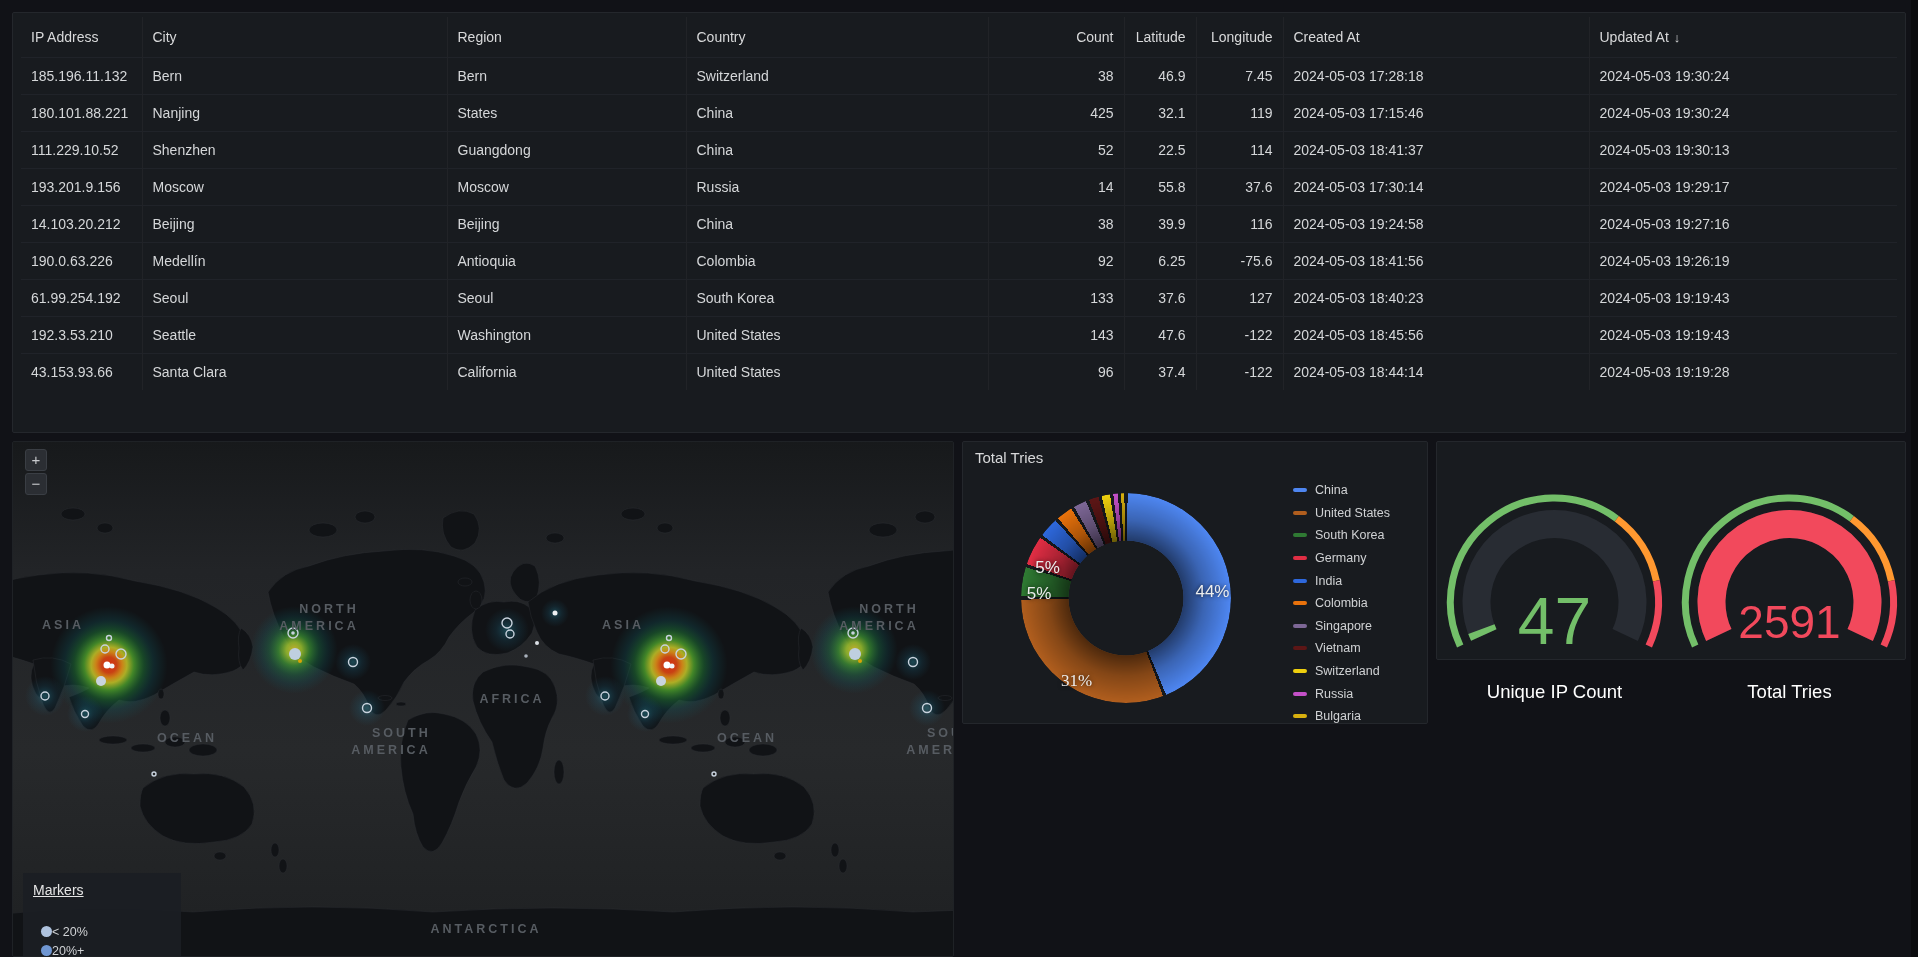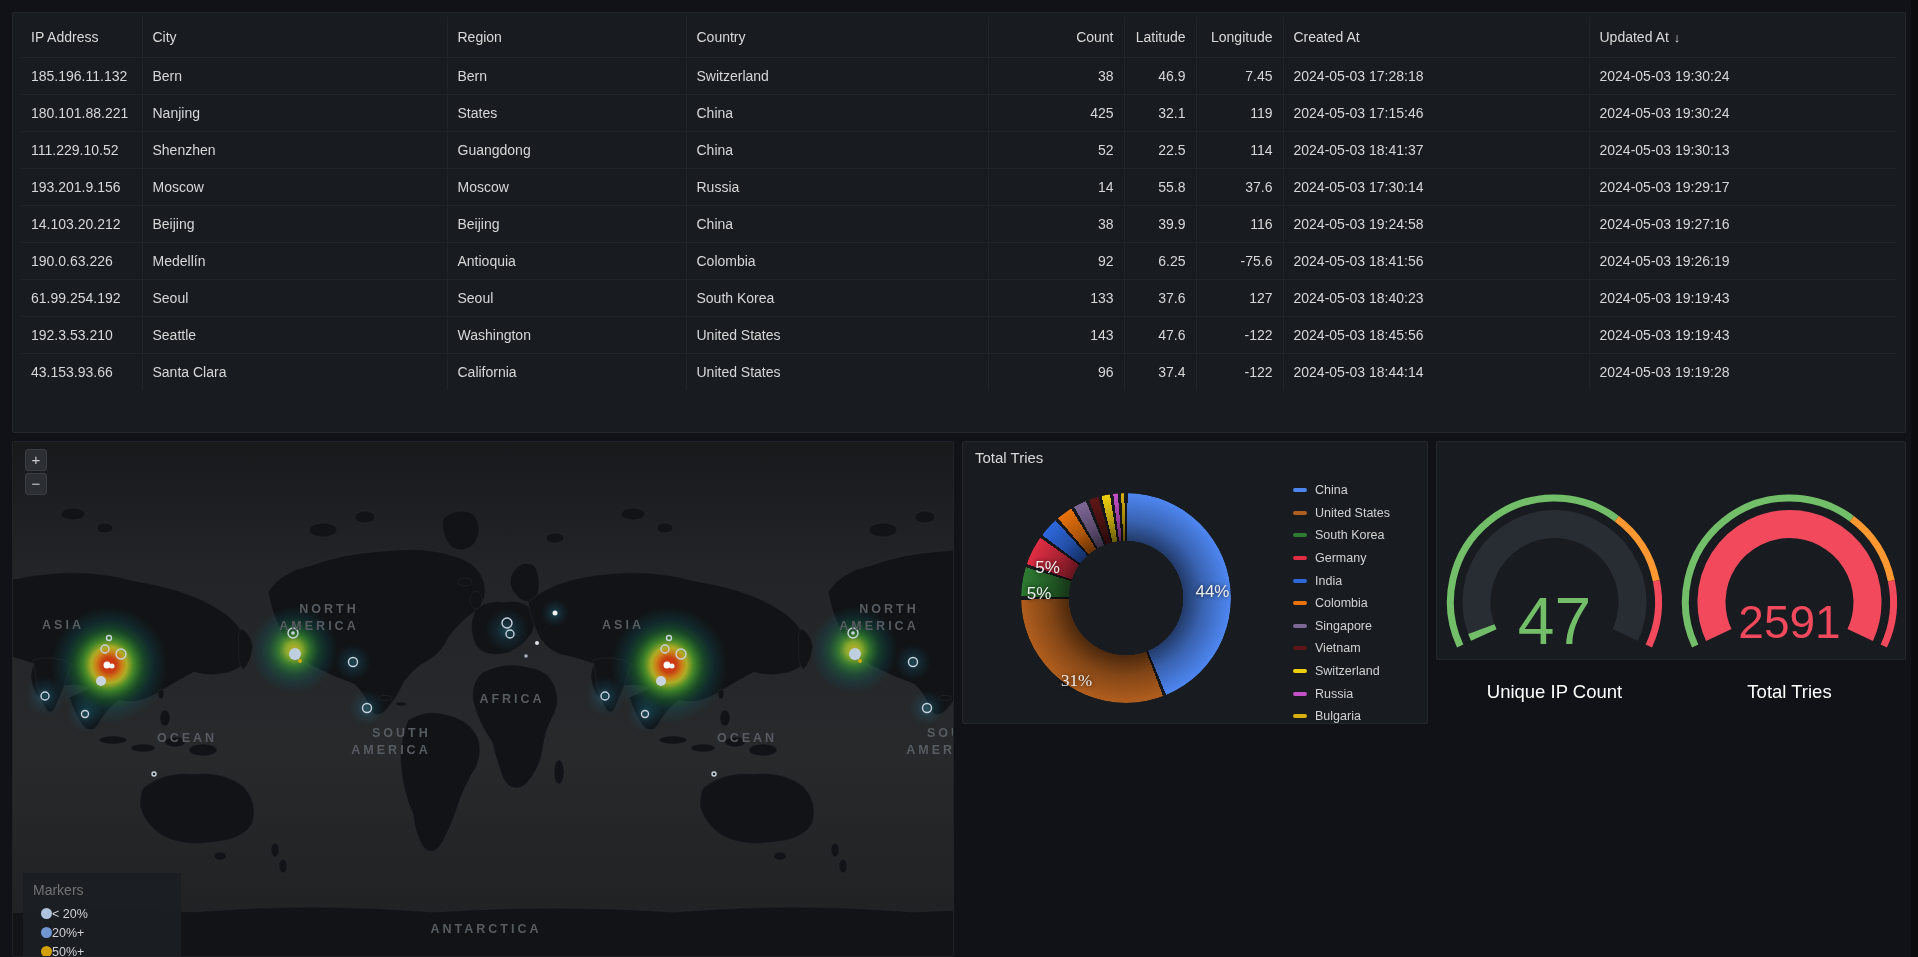--- a/index.html
+++ b/index.html
@@ -27,21 +27,21 @@
   #map-panel{left:12px;top:441px;width:942px;height:516px;padding:0;border-color:#1f2226;overflow:hidden;}
   #map-panel svg.map{position:absolute;left:0;top:0;}
   .map-zoom{position:absolute;left:12px;top:7px;z-index:5;display:flex;flex-direction:column;gap:2px;}
   .map-zoom button{width:22px;height:22px;background:#2b2e33;border:1px solid #3a3e44;border-radius:3px;
     color:#c9cbce;font-size:15px;line-height:18px;padding:0;cursor:pointer;font-family:"Liberation Sans",sans-serif;}
   #map-labels{position:absolute;left:0;top:0;width:100%;height:100%;pointer-events:none;z-index:2;}
   .map-label{position:absolute;transform:translate(-50%,-50%);color:#575c62;font-size:12.5px;font-weight:700;
     letter-spacing:3px;text-align:right;line-height:17px;white-space:pre-line;}
   .markers-legend{position:absolute;left:10px;top:431px;width:158px;z-index:6;
     background:rgba(27,30,35,0.93);padding:9px 10px 10px;box-sizing:border-box;}
-  .ml-title{font-size:14px;color:#737373;margin-bottom:6px;}
+  .ml-title{font-size:14px;color:#e5e5e5;margin-bottom:24px;text-decoration:underline;}
   .ml-item{display:flex;align-items:center;height:19px;font-size:12.5px;color:#cfd1d4;padding-left:8px;}
   .ml-dot{width:11px;height:11px;border-radius:50%;flex:none;}
 
   
   #pie-panel{left:962px;top:441px;width:466px;height:283px;}
   .panel-title{position:absolute;top:7px;left:12px;font-size:15px;color:#d8d9da;cursor:pointer;}
   #donut,#donut-shade{position:absolute;left:58px;top:51px;width:210px;height:210px;border-radius:50%;
     -webkit-mask:radial-gradient(circle,transparent 57px,#000 58px);
     mask:radial-gradient(circle,transparent 57px,#000 58px);}
   #donut-shade{background:radial-gradient(circle,rgba(0,0,0,0.55) 58px,rgba(0,0,0,0.25) 78px,rgba(0,0,0,0) 104px);}

